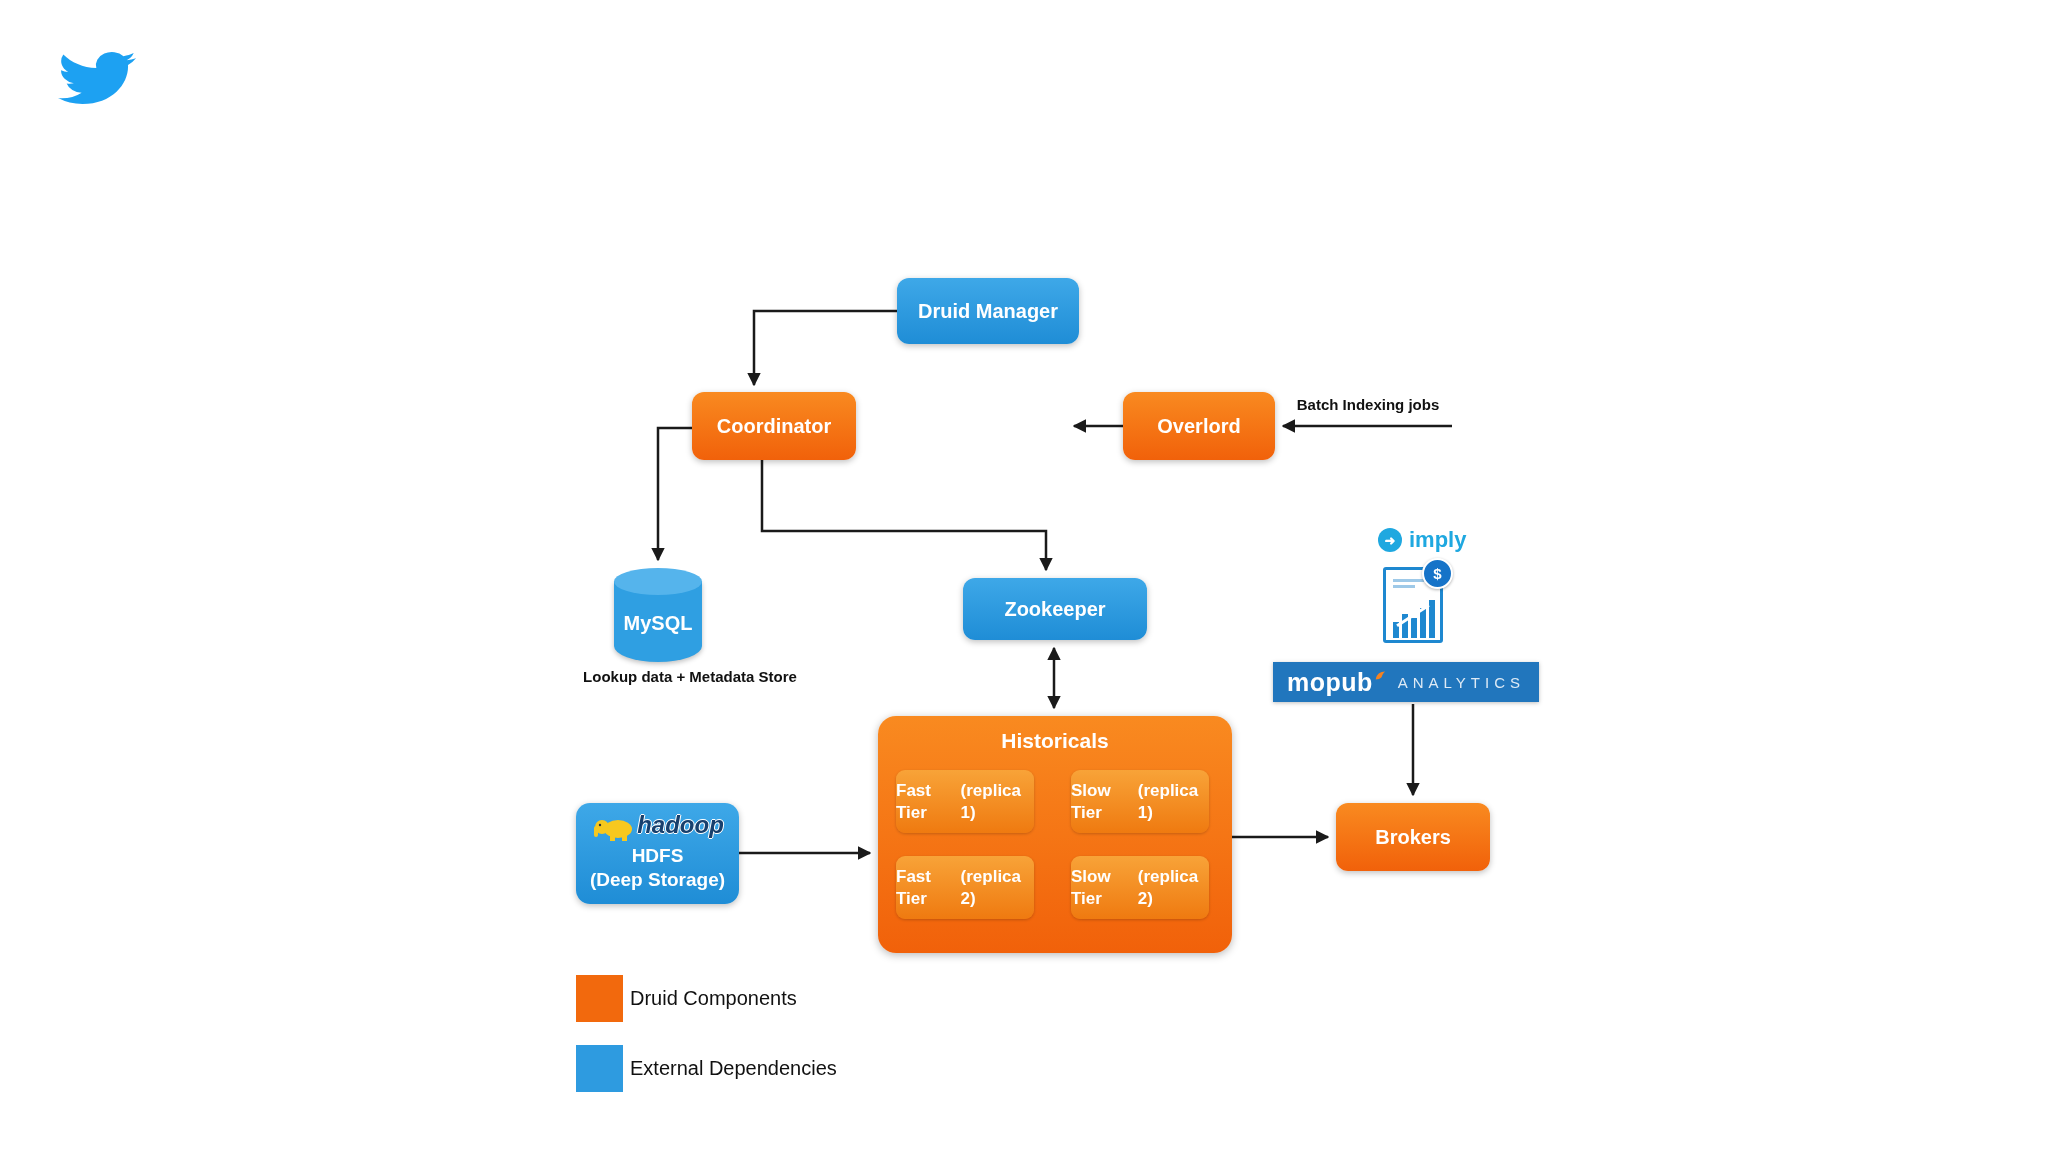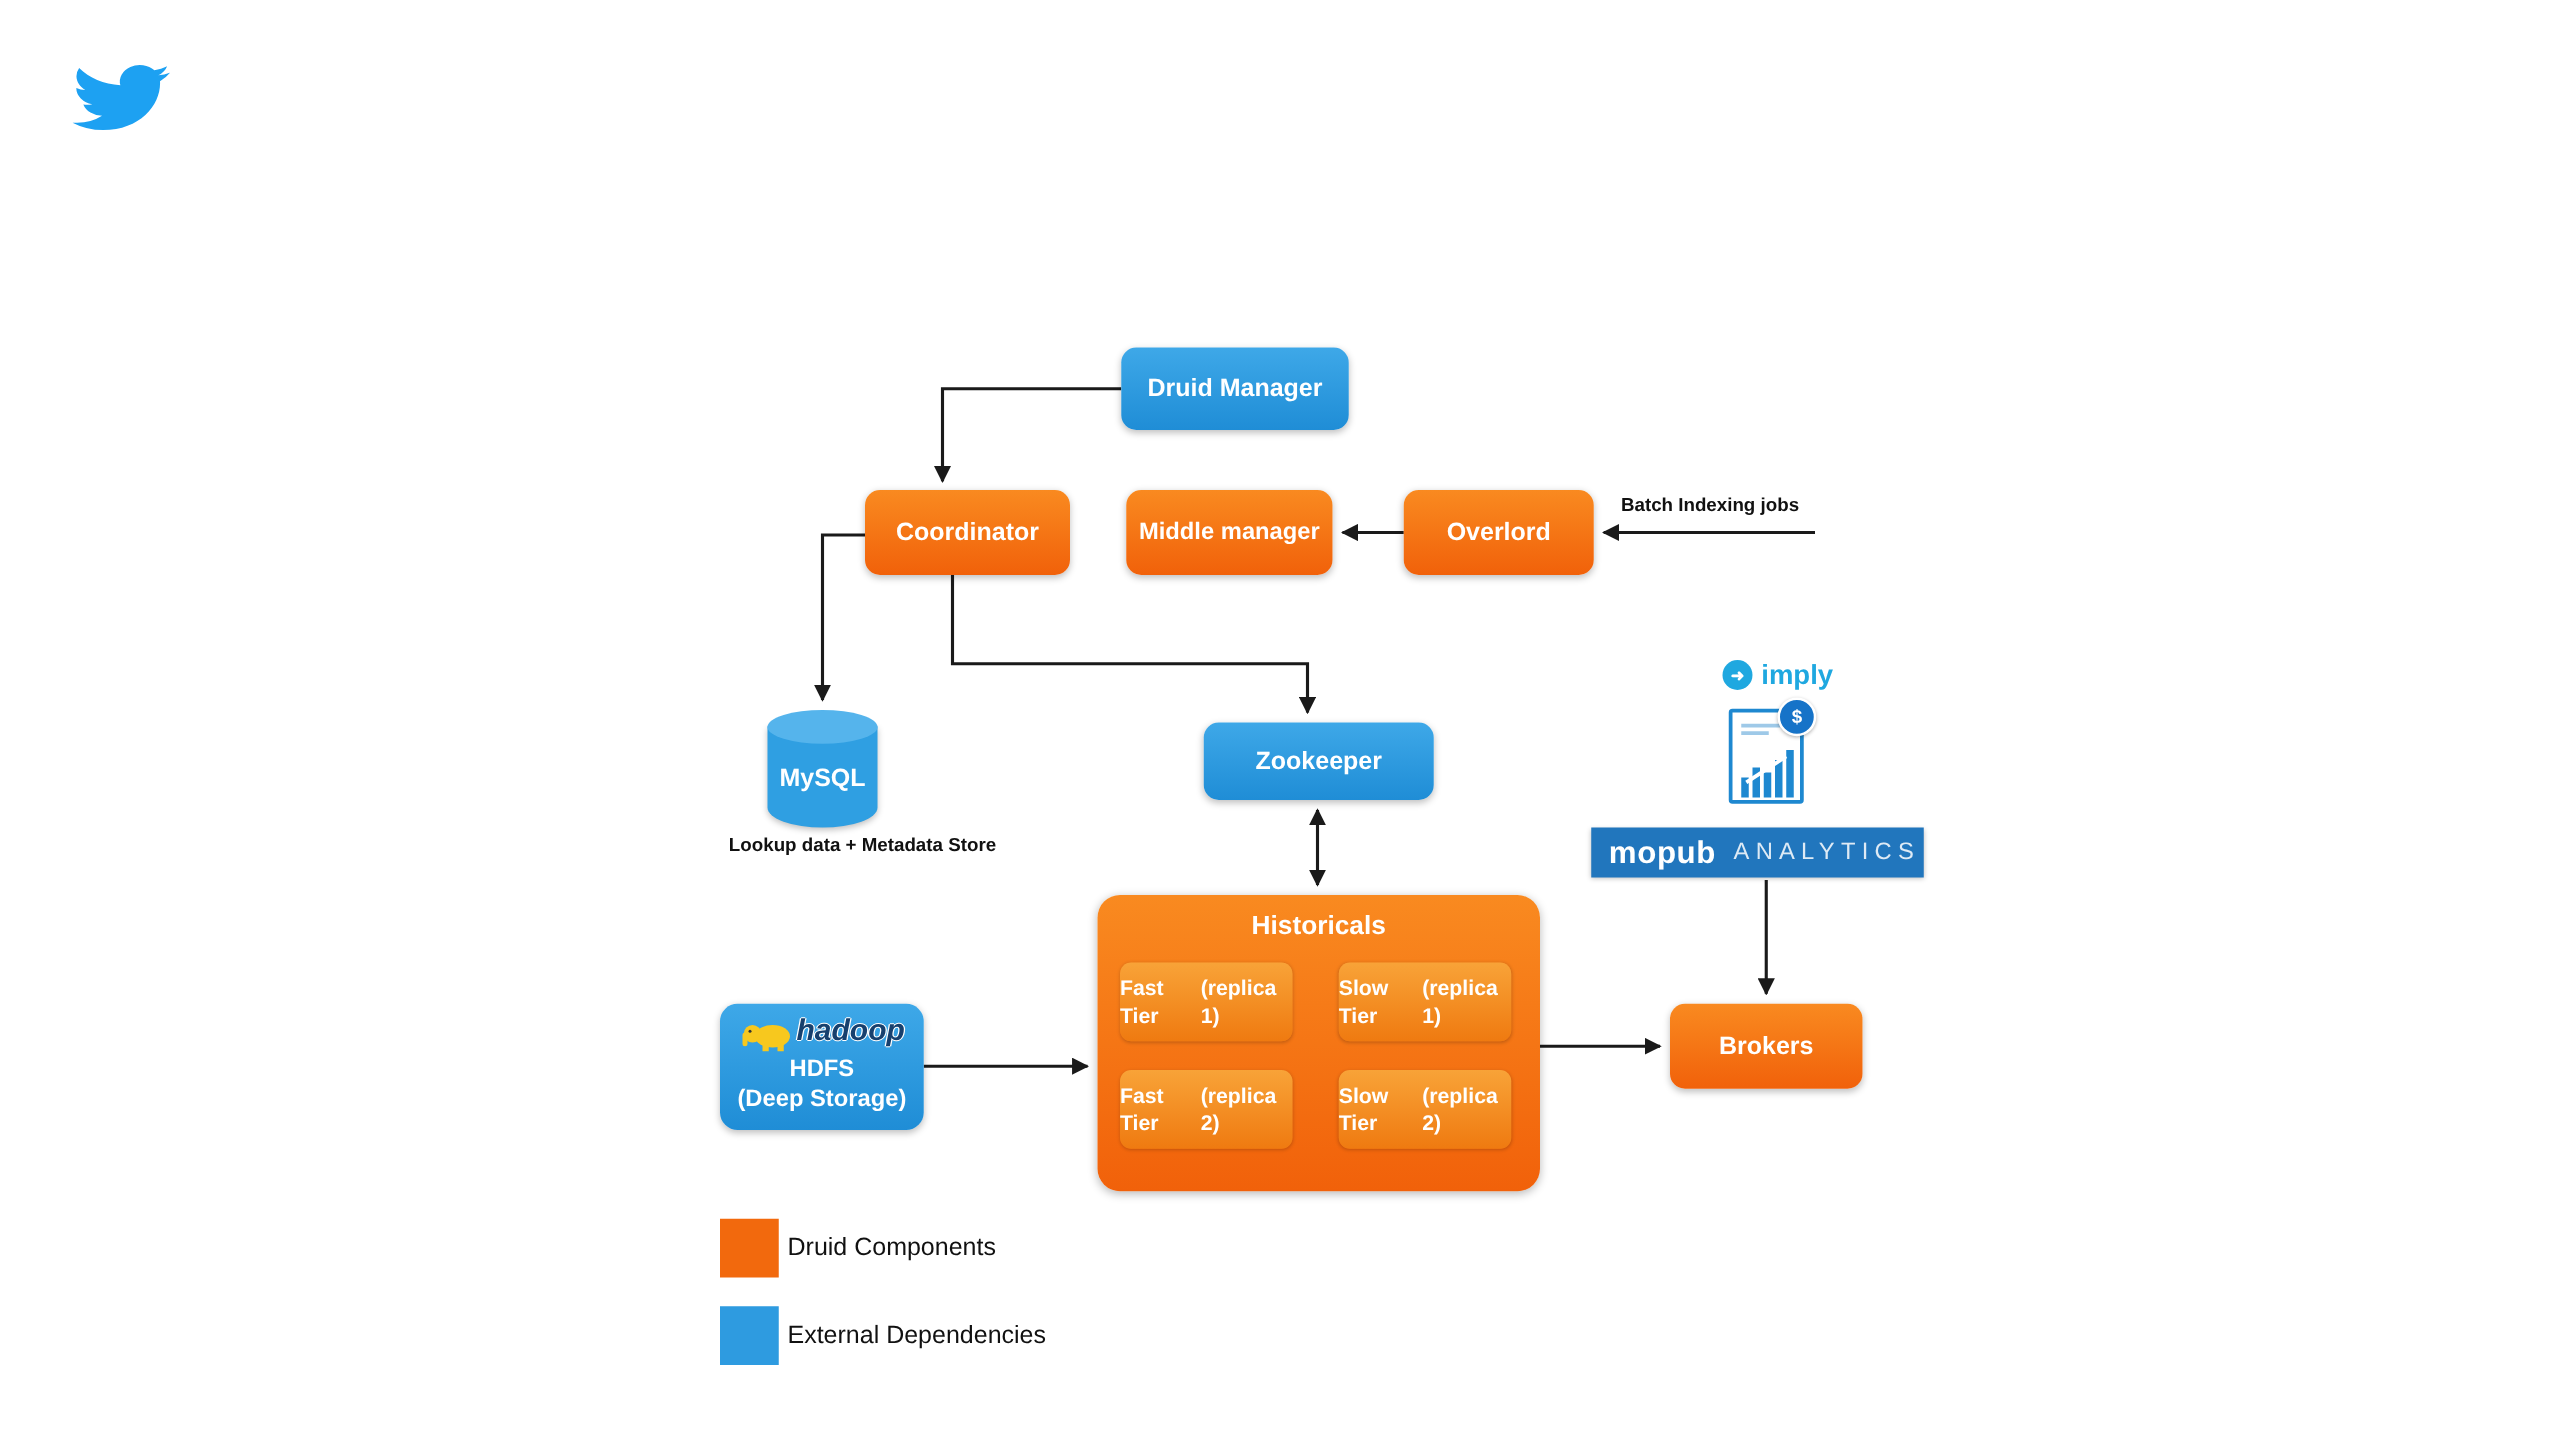--- a/index.html
+++ b/index.html
@@ -193,21 +193,21 @@
     display: flex;
     align-items: center;
     padding: 0 14px;
     box-sizing: border-box;
     box-shadow: 0 1px 4px rgba(0,0,0,0.25);
   }
   .mopub-word { color: #fff; font-weight: 800; font-size: 25px; letter-spacing: 0.5px; }
   .mopub-bird { margin-left: 2px; margin-top: -14px; }
   .analytics-word {
     color: rgba(255,255,255,0.85);
-    font-size: 19px;
+    font-size: 15px;
     font-weight: 300;
     letter-spacing: 5px;
     margin-left: 12px;
   }
   .legend-swatch { position: absolute; z-index: 2; width: 47px; height: 47px; }
   .legend-label {
     position: absolute;
     z-index: 2;
     height: 47px;
     display: flex;
@@ -253,23 +253,20 @@
   </svg>
 
   <div class="node node-blue" style="left:897px; top:278px; width:182px; height:66px;">
     <span>Druid Manager</span>
   </div>
 
   <div class="node node-orange" style="left:692px; top:392px; width:164px; height:68px;">
     <span>Coordinator</span>
   </div>
 
-  <div class="node node-orange" style="left:901px; top:392px; width:165px; height:68px; font-size:19px;">
-    <span>Middle manager</span>
-  </div>
 
   <div class="node node-orange" style="left:1123px; top:392px; width:152px; height:68px;">
     <span>Overlord</span>
   </div>
 
   <div class="batch-label" style="left:1278px; top:396px;">Batch Indexing jobs</div>
 
   <div class="cylinder" style="left:614px; top:568px; width:88px; height:94px;">
     <div class="cyl-body"></div>
     <div class="cyl-top"></div>

